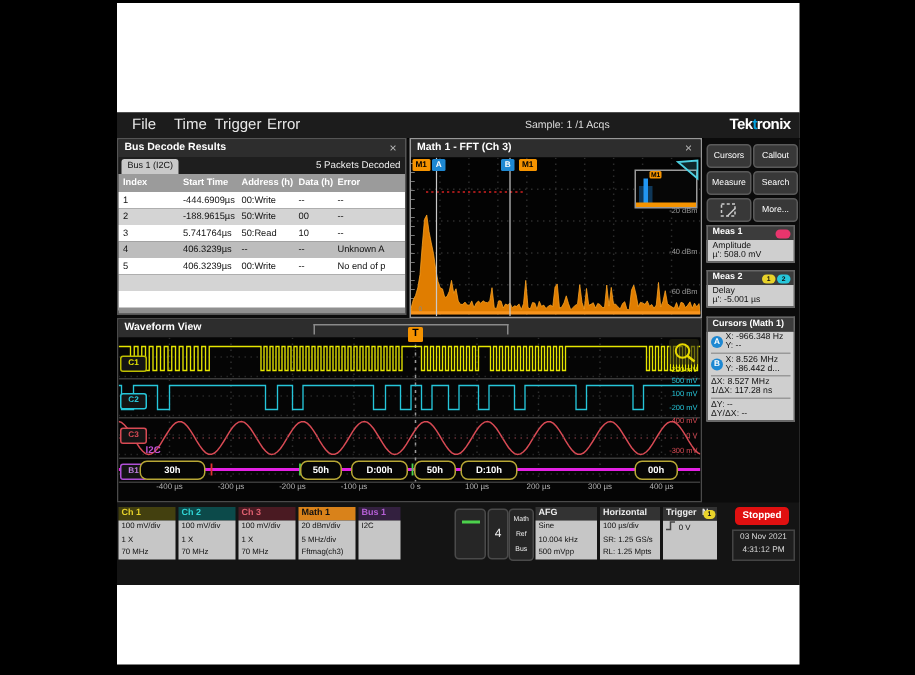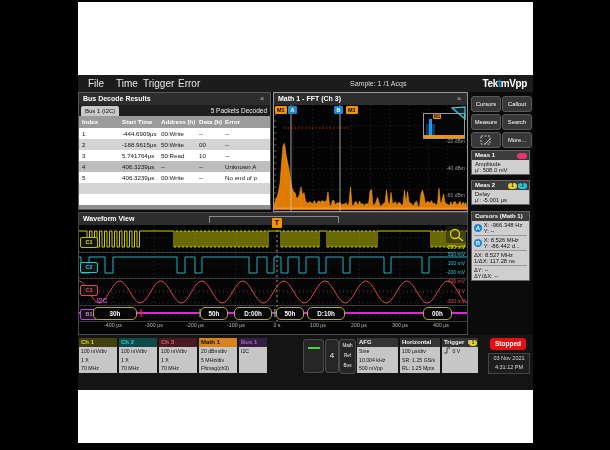--- a/index.html
+++ b/index.html
@@ -93,21 +93,21 @@
   <div class="paper"></div>
 
   <div class="scope">
 
     <div class="menubar">
       <div class="menu-item" style="left:6px">File</div>
       <div class="menu-item" style="left:34px">Time</div>
       <div class="menu-item" style="left:61px">Trigger</div>
       <div class="menu-item" style="left:96px">Error</div>
       <div class="sample" style="left:272px">Sample: 1 /1 Acqs</div>
-      <div class="logo"><span>Tek</span><span class="blue">t</span><span>mVpp</span></div>
+      <div class="logo"><span>Tek</span><span class="blue">t</span><span>ronix</span></div>
     </div>
 
     <div class="busdec">
       <div class="panel-title">
         <span>Bus Decode Results</span>
         <span class="close-x">×</span>
       </div>
       <div class="bd-tabrow">
         <div class="bd-tab">Bus 1 (I2C)</div>
         <div class="bd-packets">5 Packets Decoded</div>

